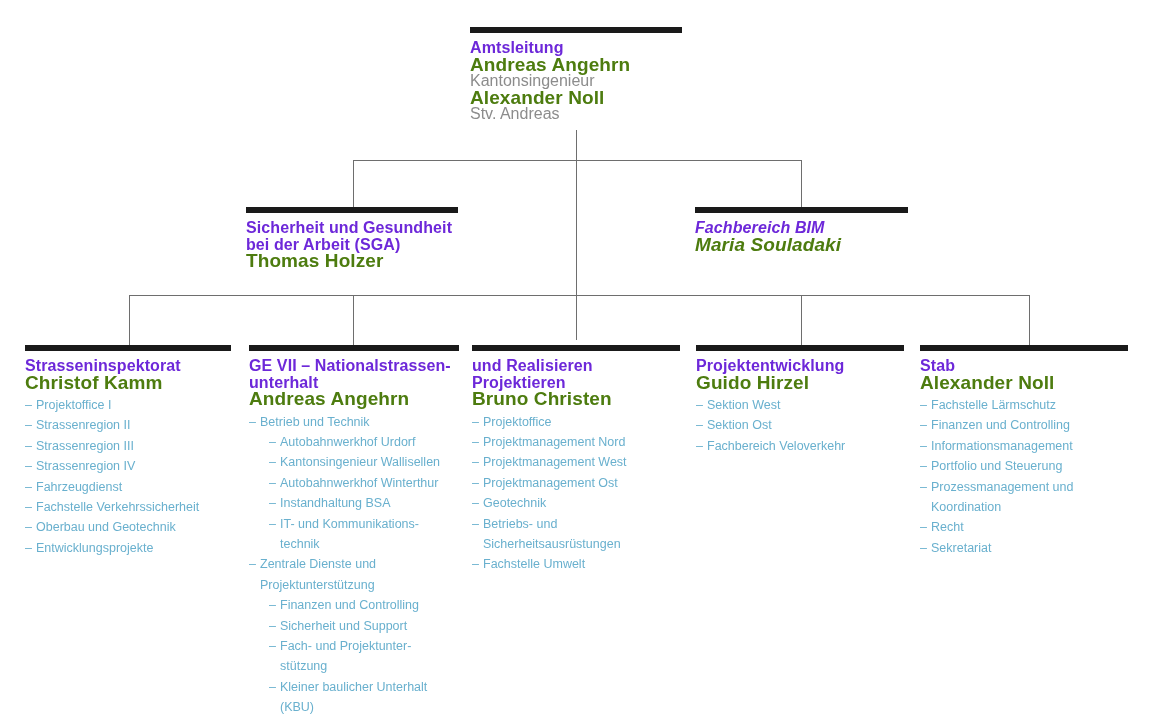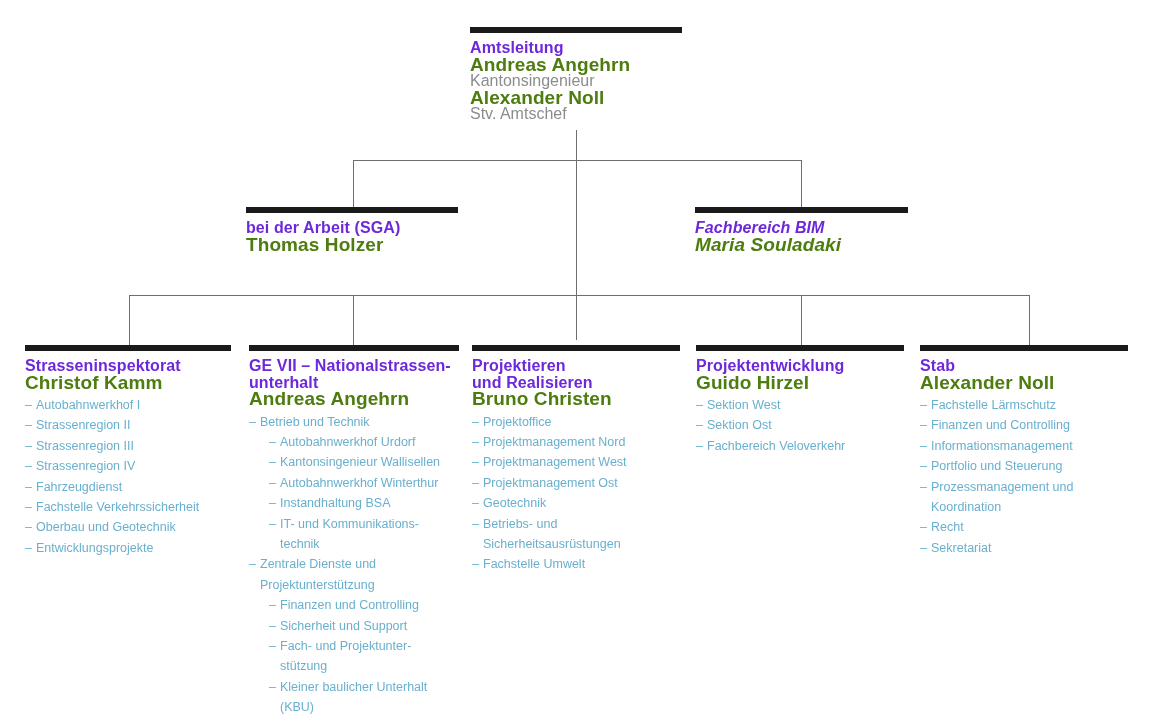--- a/index.html
+++ b/index.html
@@ -100,47 +100,48 @@
   <div class="line-v" style="left:353px; top:295px; height:50px;"></div>
   <div class="line-v" style="left:801px; top:295px; height:50px;"></div>
   <div class="line-v" style="left:1029px; top:295px; height:50px;"></div>
 
   <div class="node" style="left:470px; top:27px; width:212px;">
     <div class="node-bar"></div>
     <div class="node-unit">Amtsleitung</div>
     <div class="node-person">Andreas Angehrn</div>
     <div class="node-role">Kantonsingenieur</div>
     <div class="node-person">Alexander Noll</div>
-    <div class="node-role">Stv. Amtschef</div>
+    <div class="node-role">Stv. Andreas</div>
   </div>
 
   <div class="node" style="left:246px; top:207px; width:212px;">
     <div class="node-bar"></div>
     <div class="node-unit">
+      <div>Sicherheit und Gesundheit</div>
       <div>bei der Arbeit (SGA)</div>
     </div>
     <div class="node-person">Thomas Holzer</div>
   </div>
 
   <div class="node" style="left:695px; top:207px; width:213px;font-style:italic;">
     <div class="node-bar"></div>
     <div class="node-unit">
       <div>Fachbereich BIM</div>
     </div>
     <div class="node-person">Maria Souladaki</div>
   </div>
 
   <div class="node" style="left:25px; top:345px; width:206px;">
     <div class="node-bar"></div>
     <div class="node-unit">
       <div>Strasseninspektorat</div>
     </div>
     <div class="node-person">Christof Kamm</div>
     <ul class="sub-list">
-        <li class="sub-item"><span class="dash">–</span><span class="txt">Autobahnwerkhof I</span></li>
+        <li class="sub-item"><span class="dash">–</span><span class="txt">Projektoffice I</span></li>
         <li class="sub-item"><span class="dash">–</span><span class="txt">Strassenregion II</span></li>
         <li class="sub-item"><span class="dash">–</span><span class="txt">Strassenregion III</span></li>
         <li class="sub-item"><span class="dash">–</span><span class="txt">Strassenregion IV</span></li>
         <li class="sub-item"><span class="dash">–</span><span class="txt">Fahrzeugdienst</span></li>
         <li class="sub-item"><span class="dash">–</span><span class="txt">Fachstelle Verkehrssicherheit</span></li>
         <li class="sub-item"><span class="dash">–</span><span class="txt">Oberbau und Geotechnik</span></li>
         <li class="sub-item"><span class="dash">–</span><span class="txt">Entwicklungsprojekte</span></li>
       </ul>
   </div>
 
@@ -162,22 +163,22 @@
         <li class="sub-item lvl2"><span class="dash">–</span><span class="txt">Finanzen und Controlling</span></li>
         <li class="sub-item lvl2"><span class="dash">–</span><span class="txt">Sicherheit und Support</span></li>
         <li class="sub-item lvl2"><span class="dash">–</span><span class="txt">Fach- und Projektunter-<br>stützung</span></li>
         <li class="sub-item lvl2"><span class="dash">–</span><span class="txt">Kleiner baulicher Unterhalt<br>(KBU)</span></li>
       </ul>
   </div>
 
   <div class="node" style="left:472px; top:345px; width:208px;">
     <div class="node-bar"></div>
     <div class="node-unit">
+      <div>und Realisieren</div>
       <div>Projektieren</div>
-      <div>und Realisieren</div>
     </div>
     <div class="node-person">Bruno Christen</div>
     <ul class="sub-list">
         <li class="sub-item"><span class="dash">–</span><span class="txt">Projektoffice</span></li>
         <li class="sub-item"><span class="dash">–</span><span class="txt">Projektmanagement Nord</span></li>
         <li class="sub-item"><span class="dash">–</span><span class="txt">Projektmanagement West</span></li>
         <li class="sub-item"><span class="dash">–</span><span class="txt">Projektmanagement Ost</span></li>
         <li class="sub-item"><span class="dash">–</span><span class="txt">Geotechnik</span></li>
         <li class="sub-item"><span class="dash">–</span><span class="txt">Betriebs- und<br>Sicherheitsausrüstungen</span></li>
         <li class="sub-item"><span class="dash">–</span><span class="txt">Fachstelle Umwelt</span></li>

